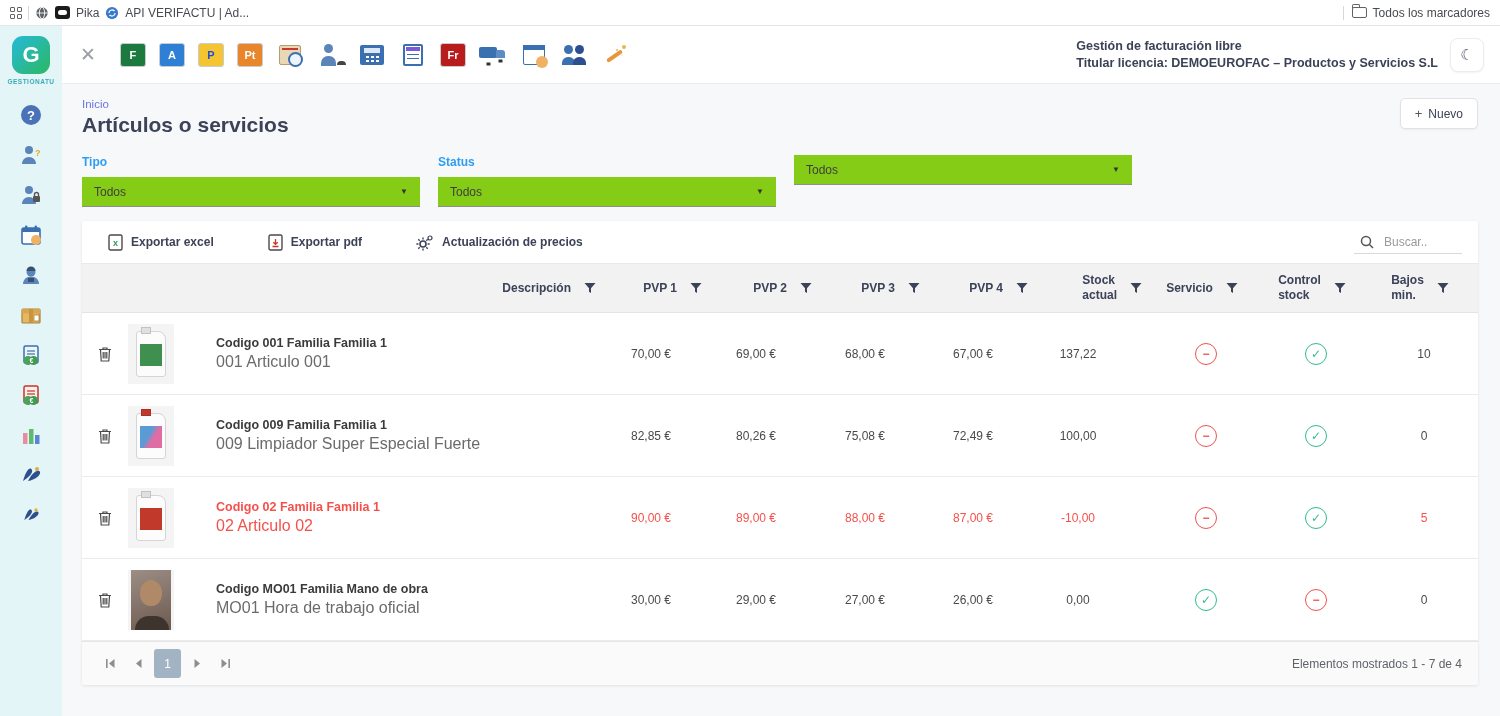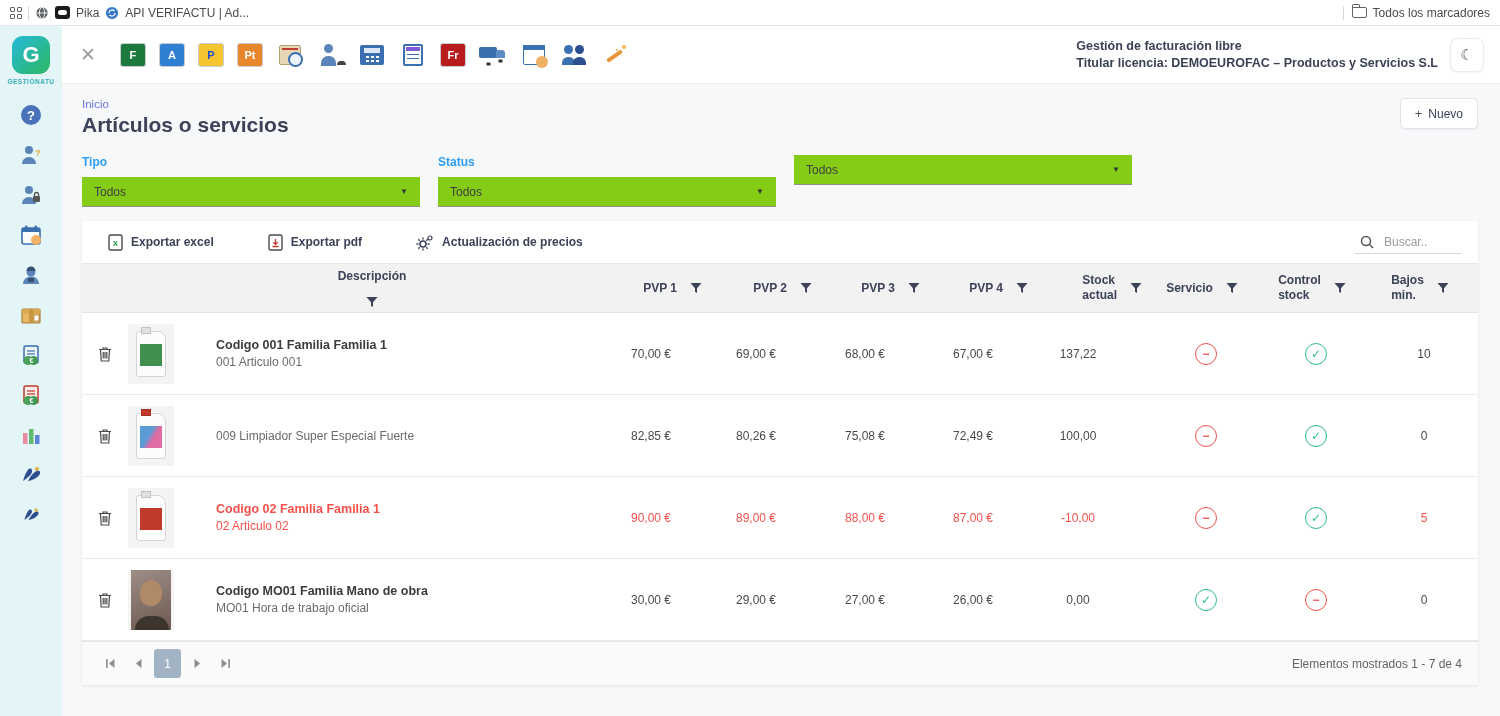--- a/index.html
+++ b/index.html
@@ -86,33 +86,33 @@
   
   .card { margin-top:14px; background:#fff; box-shadow:0 1px 3px rgba(0,0,0,.09); border-radius:2px; }
   .actions-row { height:42px; display:flex; align-items:center; padding:0 16px 0 26px; gap:54px; }
   .action { display:flex; align-items:center; gap:8px; font-size:12px; font-weight:bold; color:#3c4257; cursor:pointer; }
   .search-box { margin-left:auto; display:flex; align-items:center; gap:10px; border-bottom:1px solid #d9d9d9; padding:4px 6px; width:108px; }
   .search-box input { border:none; outline:none; width:70px; font-size:12px; color:#555; background:transparent; font-family:inherit; }
   .search-box input::placeholder { color:#9a9a9a; }
 
   .thead { display:grid; grid-template-columns:46px 1fr 100px 110px 108px 108px 114px 112px 108px 108px; background:#f2f2f3; border-top:1px solid #e9e9e9; border-bottom:1px solid #e4e4e4; height:50px; align-items:center; font-size:12px; font-weight:bold; color:#3c4257; }
   .th { display:flex; align-items:center; justify-content:flex-end; gap:13px; padding-right:8px; }
-  .th.desc { padding-left:20px; padding-right:14px;flex-direction:column; }
+  .th.desc { padding-left:20px; padding-right:14px; }
   .th.center { justify-content:center; }
   .th .two-line { text-align:left; line-height:1.25; }
   .funnel { flex-shrink:0; cursor:pointer; display:flex; }
 
   .trow { display:grid; grid-template-columns:46px 88px 1fr 100px 110px 108px 108px 114px 112px 108px 108px; align-items:center; border-bottom:1px solid #ebebeb; height:82px; font-size:12px; color:#4a4a4a; cursor:pointer; }
   .trow:last-of-type { border-bottom:1px solid #ebebeb; }
   .cell-trash { display:flex; justify-content:center; cursor:pointer; }
   .cell-img { display:flex; align-items:center; }
   .img-frame { width:46px; height:60px; background:#f4f4f4; display:flex; align-items:center; justify-content:center; }
   .cell-desc { padding-right:10px; align-self:center; }
   .row-title { font-weight:bold; color:#3b3b3b; font-size:12.5px; margin-bottom:3px; }
-  .row-sub { color:#6b6b6b; font-size:12px; }
+  .row-sub { color:#6b6b6b; font-size:16px; }
   .num { text-align:center; padding-right:18px; }
   .num.stock { padding-right:30px; }
   .cell-center { text-align:center; }
   .status { width:22px; height:22px; border-radius:50%; border:1.5px solid; display:inline-flex; align-items:center; justify-content:center; font-size:12px; font-weight:bold; }
   .status-check { border-color:#2ebd8f; color:#2ebd8f; }
   .status-minus { border-color:#ef5350; color:#ef5350; }
   .row-alert .row-title, .row-alert .row-sub, .row-alert .num, .row-alert .cell-center.val { color:#f4514c; }
 
   
   .jug { width:30px; height:46px; background:#fcfcfc; border:1px solid #d5d5d5; border-radius:3px 8px 3px 3px; position:relative; }
@@ -492,20 +492,21 @@
               <svg width="14" height="16" viewBox="0 0 14 16">
                 <path d="M1 3.5h12 M5 3.5V2h4v1.5 M2.5 3.5 3.2 15h7.6 L11.5 3.5 M5.2 6v6.5 M7 6v6.5 M8.8 6v6.5" fill="none" stroke="#4a4a4a" stroke-width="1.2"></path>
               </svg>
             </div>
           <div class="cell-img">
               <div class="img-frame">
                 <div class="jug jug-colorful"></div>
               </div>
             </div>
           <div class="cell-desc">
+              <div class="row-title">Codigo 009 Familia Familia 1</div>
               <div class="row-sub">009 Limpiador Super Especial Fuerte</div>
             </div>
           <div class="num">82,85 €</div>
           <div class="num">80,26 €</div>
           <div class="num">75,08 €</div>
           <div class="num">72,49 €</div>
           <div class="num stock">100,00</div>
           <div class="cell-center"><span class="status status-minus">−</span></div>
           <div class="cell-center"><span class="status status-check">✓</span></div>
           <div class="cell-center val">0</div>

